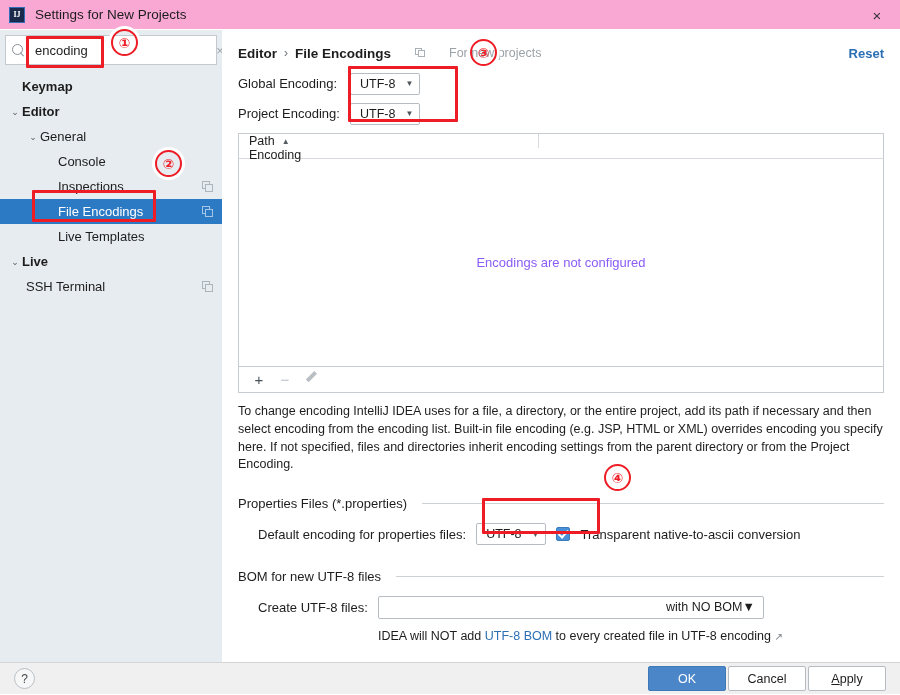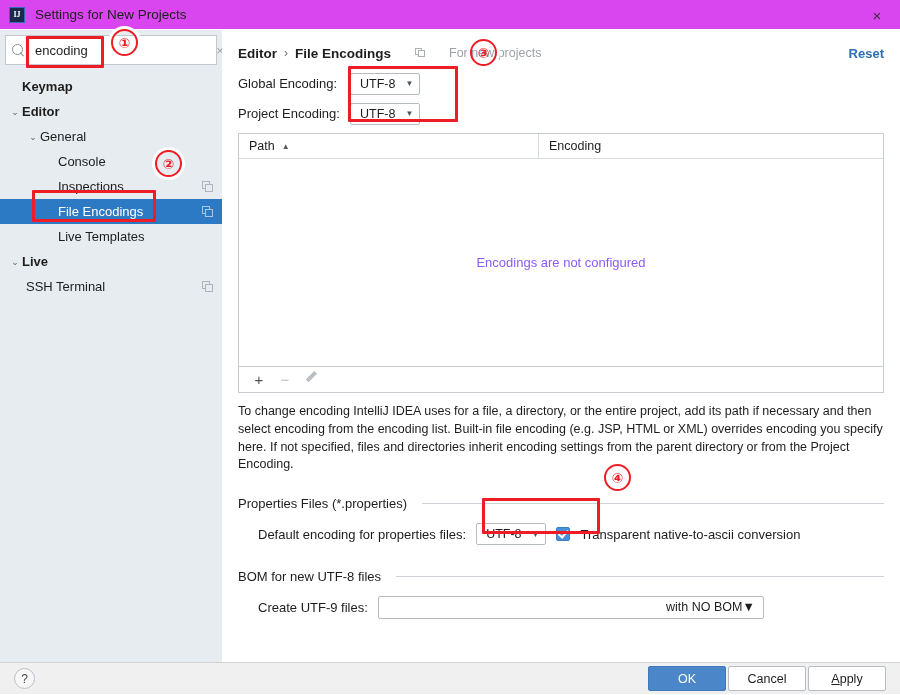--- a/index.html
+++ b/index.html
@@ -10,21 +10,21 @@
     font-size: 13px;
     color: #1d1d1d;
     background: #ffffff;
     overflow: hidden;
     position: relative;
   }
 
   
   .titlebar {
     height: 30px;
-    background: #d946ef;
+    background: #f9a8d4;
     display: flex;
     align-items: center;
     padding: 0 0 0 9px;
     border-bottom: 1px solid #ffffff;
     position: relative;
   }
   .ij-logo {
     width: 16px; height: 16px;
     background: #1b2a4a;
     border: 1.5px solid #2f6fba;
@@ -220,20 +220,21 @@
     display: flex;
     flex-direction: column;
     background: #fff;
   }
   .table-head {
     height: 25px;
     display: flex;
     border-bottom: 1px solid #d6dade;
     background: #fff;
     font-size: 12.5px;
+    flex-direction: column;
   }
   .th {
     display: flex;
     align-items: center;
     padding-left: 10px;
     gap: 7px;
   }
   .th.path { width: 300px; border-right: 1px solid #d6dade; }
   .sort-arrow { font-size: 8px; color: #555b61; }
   .table-empty {
@@ -553,27 +554,31 @@
       <span class="checkbox"></span>
       <span class="field-label">Transparent native-to-ascii conversion</span>
     </div>
 
     <div class="section-title">
       <span>BOM for new UTF-8 files</span>
       <span class="rule"></span>
     </div>
 
     <div class="indent-row">
-      <span class="field-label">Create UTF-9 files:</span>
+      <span class="field-label">Create UTF-8 files:</span>
       <span class="wide-combo">
         <span>with NO BOM</span>
         <span class="caret">▼</span>
       </span>
     </div>
 
+    <div class="hint-row">
+      <span>IDEA will NOT add </span><span class="hint-link">UTF-8 BOM</span><span> to every created file in UTF-8 encoding</span>
+      <span class="ext-arrow">↗</span>
+    </div>
 
   </div>
 </div>
 
 <div class="footer">
   <div class="help-btn">?</div>
   <div class="footer-buttons">
     <div class="btn primary">OK</div>
     <div class="btn">Cancel</div>
     <div class="btn">

